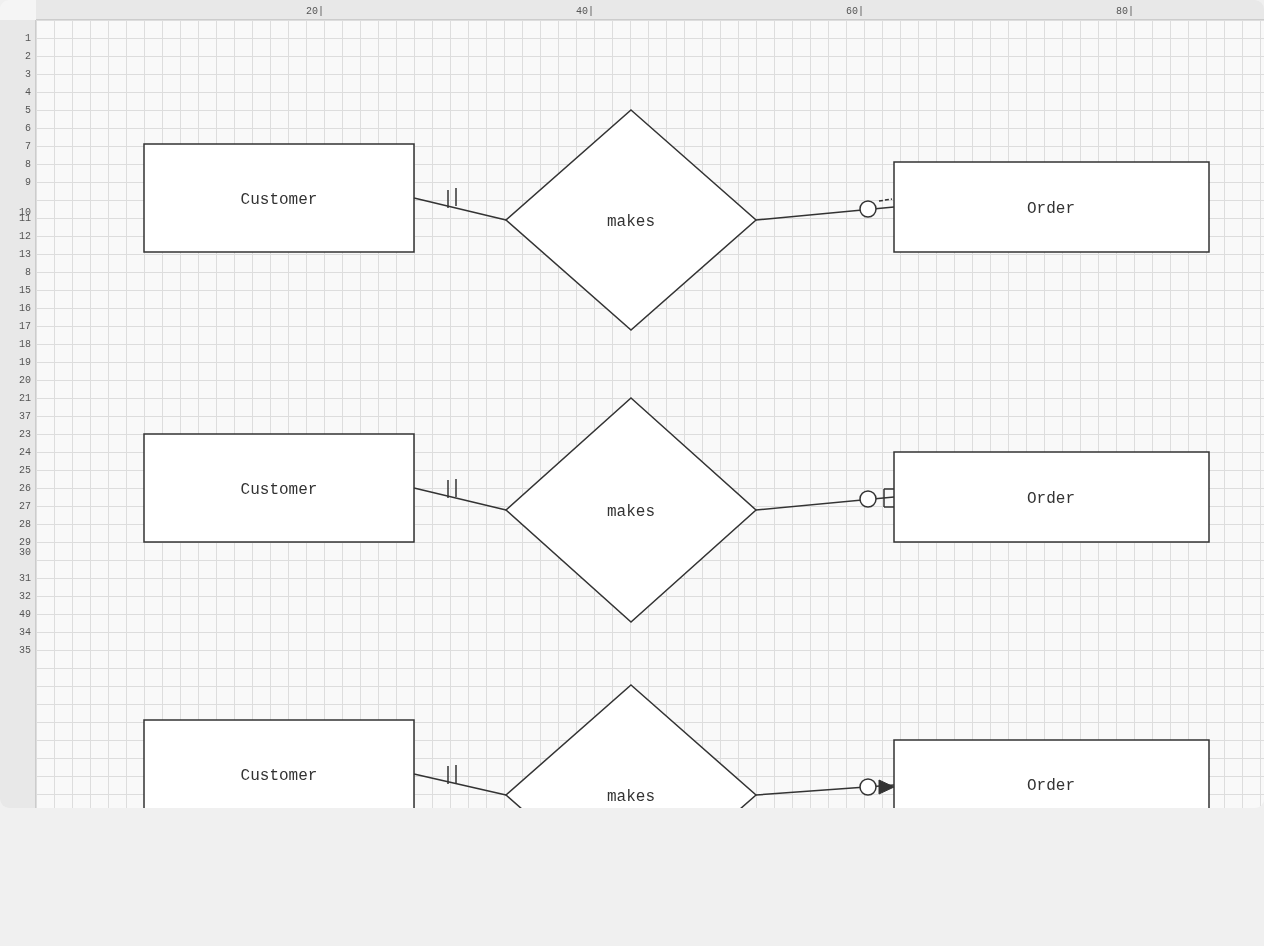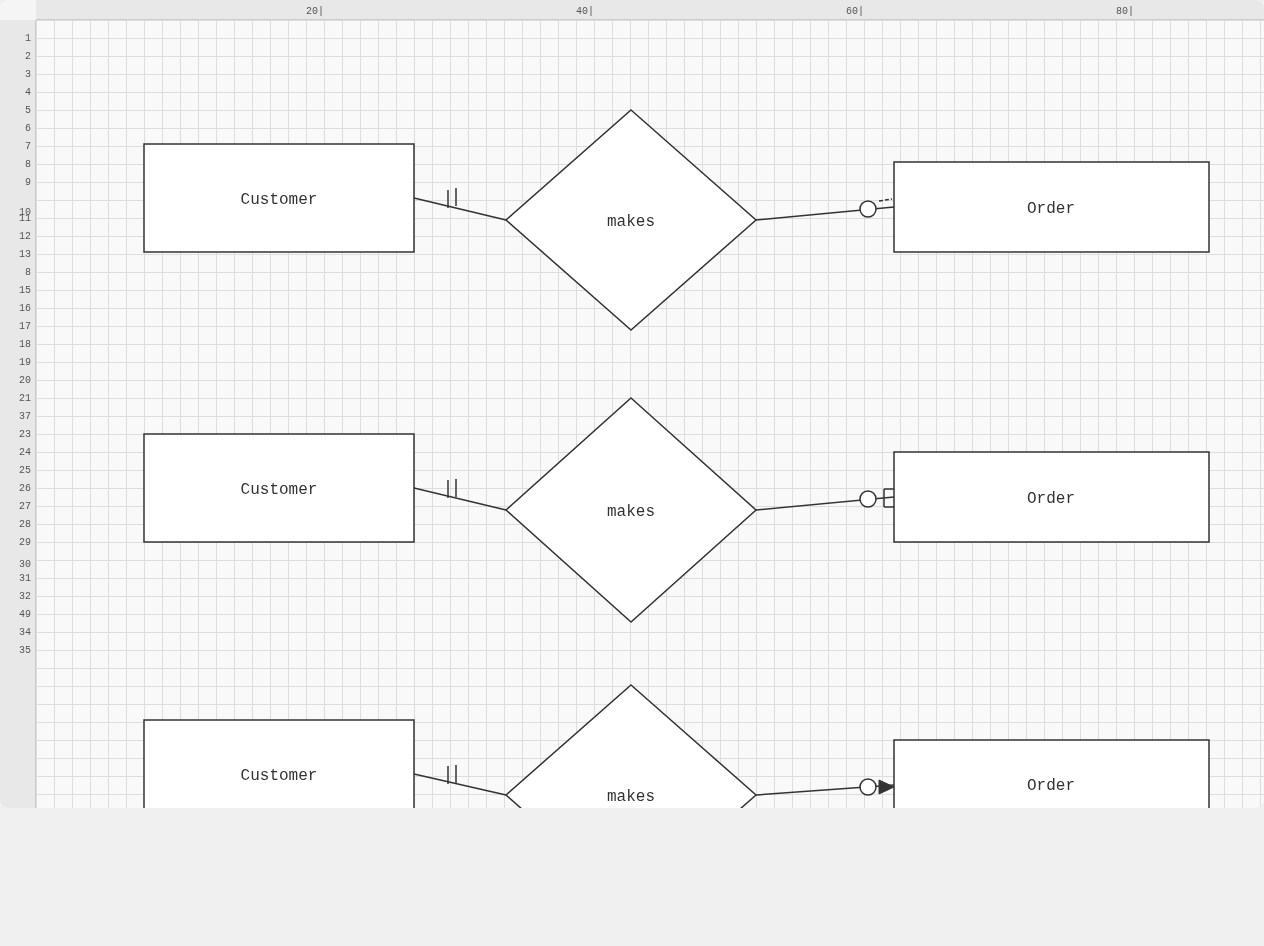--- a/index.html
+++ b/index.html
@@ -105,21 +105,21 @@
     <span class="ruler-mark-left" style="top: 356px;">20</span>
     <span class="ruler-mark-left" style="top: 374px;">21</span>
     <span class="ruler-mark-left" style="top: 392px;">37</span>
     <span class="ruler-mark-left" style="top: 410px;">23</span>
     <span class="ruler-mark-left" style="top: 428px;">24</span>
     <span class="ruler-mark-left" style="top: 446px;">25</span>
     <span class="ruler-mark-left" style="top: 464px;">26</span>
     <span class="ruler-mark-left" style="top: 482px;">27</span>
     <span class="ruler-mark-left" style="top: 500px;">28</span>
     <span class="ruler-mark-left" style="top: 518px;">29</span>
-    <span class="ruler-mark-left" style="top: 540px;">30</span>
+    <span class="ruler-mark-left" style="top: 528px;">30</span>
     <span class="ruler-mark-left" style="top: 554px;">31</span>
     <span class="ruler-mark-left" style="top: 572px;">32</span>
     <span class="ruler-mark-left" style="top: 590px;">49</span>
     <span class="ruler-mark-left" style="top: 608px;">34</span>
     <span class="ruler-mark-left" style="top: 626px;">35</span>
   </div>
 
   <div class="grid-area"></div>
 
   <svg class="diagram-svg" viewBox="0 0 1228 926" xmlns="http://www.w3.org/2000/svg">

